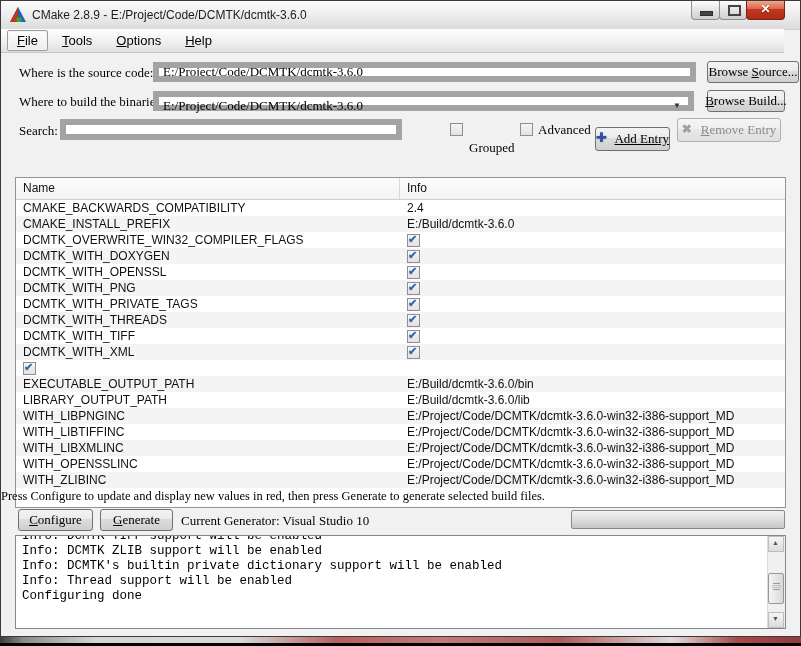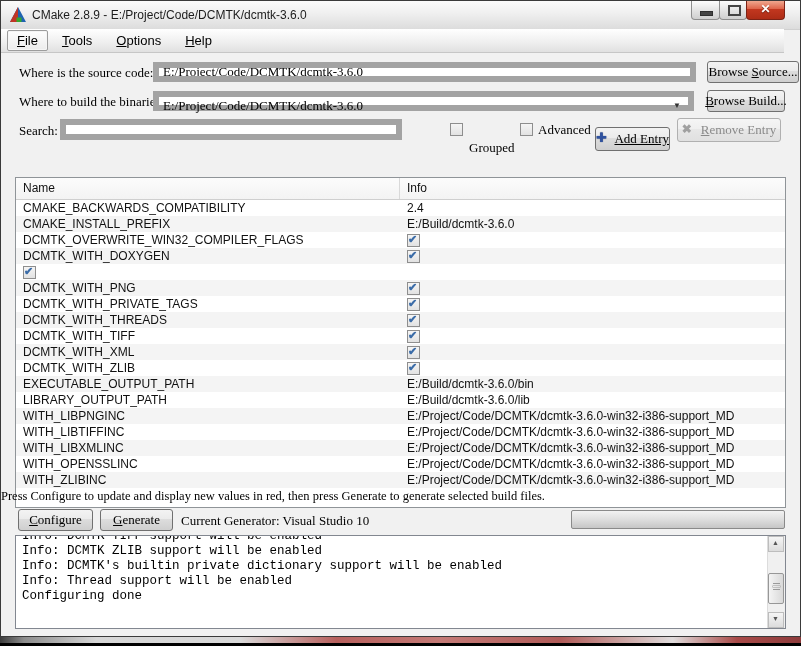--- a/index.html
+++ b/index.html
@@ -180,20 +180,21 @@
             <span class="win-checkbox checked"></span>
           </div>
         </div>
         <div class="table-row">
           <div class="cell-name">DCMTK_WITH_DOXYGEN</div>
           <div class="cell-value">
             <span class="win-checkbox checked"></span>
           </div>
         </div>
         <div class="table-row">
+          <div class="cell-name">DCMTK_WITH_OPENSSL</div>
           <div class="cell-value">
             <span class="win-checkbox checked"></span>
           </div>
         </div>
         <div class="table-row">
           <div class="cell-name">DCMTK_WITH_PNG</div>
           <div class="cell-value">
             <span class="win-checkbox checked"></span>
           </div>
         </div>
@@ -215,21 +216,20 @@
             <span class="win-checkbox checked"></span>
           </div>
         </div>
         <div class="table-row">
           <div class="cell-name">DCMTK_WITH_XML</div>
           <div class="cell-value">
             <span class="win-checkbox checked"></span>
           </div>
         </div>
         <div class="table-row">
-          <div class="cell-name">DCMTK_WITH_ZLIB</div>
           <div class="cell-value">
             <span class="win-checkbox checked"></span>
           </div>
         </div>
         <div class="table-row">
           <div class="cell-name">EXECUTABLE_OUTPUT_PATH</div>
           <div class="cell-value">E:/Build/dcmtk-3.6.0/bin</div>
         </div>
         <div class="table-row">
           <div class="cell-name">LIBRARY_OUTPUT_PATH</div>

